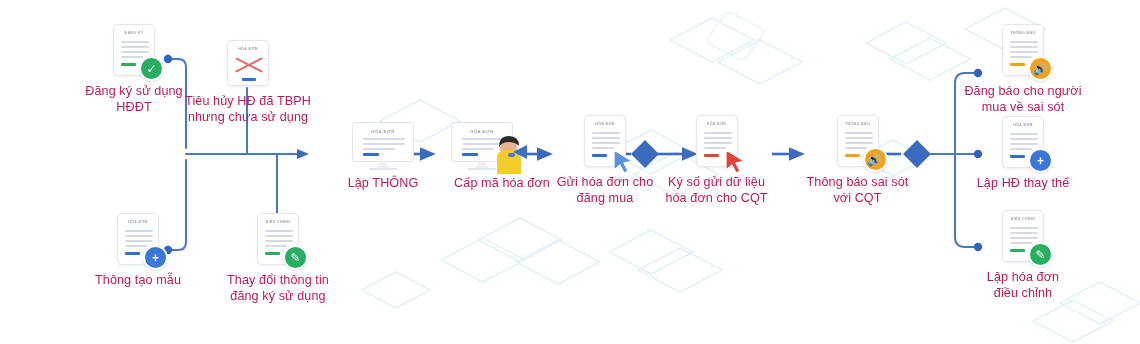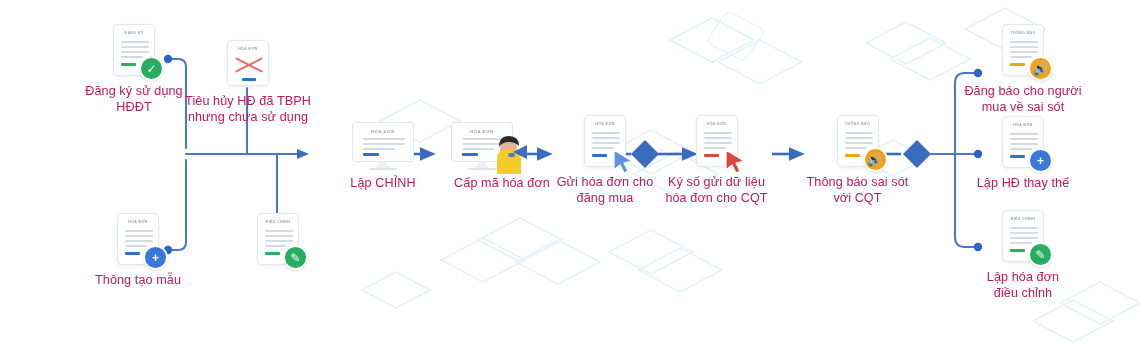--- a/index.html
+++ b/index.html
@@ -236,35 +236,37 @@
       <div class="doc">
         <div class="dt">ĐIỀU CHỈNH</div>
         <div class="ln l1"></div>
           <div class="ln l2"></div>
           <div class="ln l3"></div>
           <div class="ln l4"></div>
         <div class="accent green"></div>
       </div>
       <div class="badge green">✎</div>
     </div>
+    <div class="caption">Thay đổi thông tin
+đăng ký sử dụng</div>
   </div>
 
   <div class="node" style="left:323px;top:122px;width:120px;">
     <div class="monitor">
       <div class="mon-screen">
         <div class="mt">HÓA ĐƠN</div>
         <div class="ml a"></div>
           <div class="ml b"></div>
           <div class="ml c"></div>
           <div class="ml d"></div>
       </div>
       <div class="mon-stand"></div>
         <div class="mon-base"></div>
     </div>
-    <div class="caption">Lập CHỈNH</div>
+    <div class="caption">Lập THÔNG</div>
   </div>
 
   <div class="node" style="left:437px;top:122px;width:130px;">
     <div class="monitor" style="margin-left:14px;">
       <div class="mon-screen">
         <div class="mt">HÓA ĐƠN</div>
         <div class="ml a"></div>
           <div class="ml b"></div>
           <div class="ml c"></div>
           <div class="ml d"></div>

